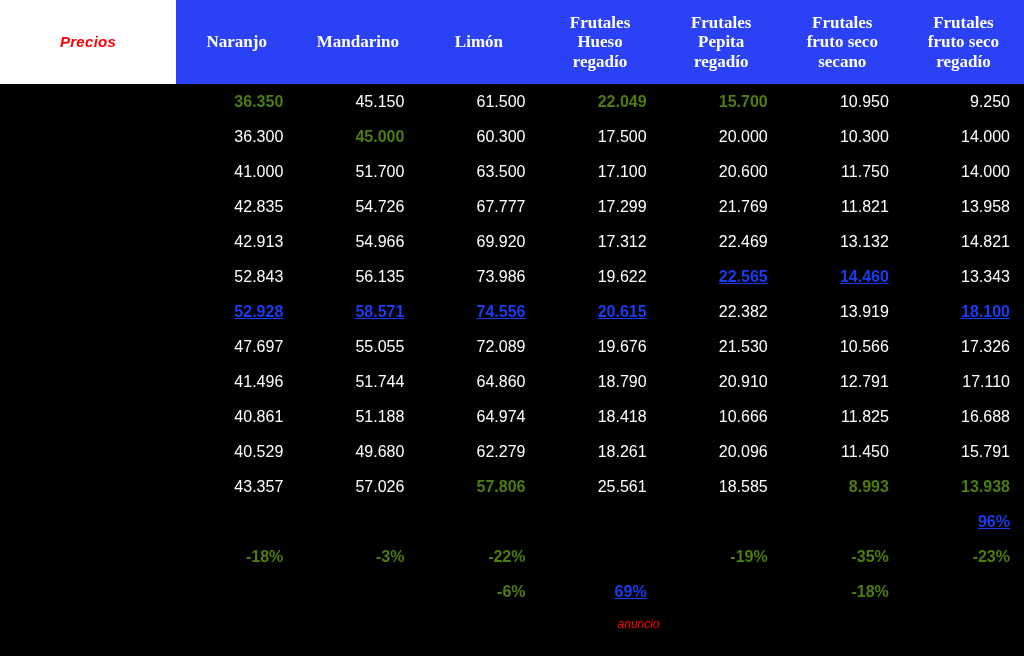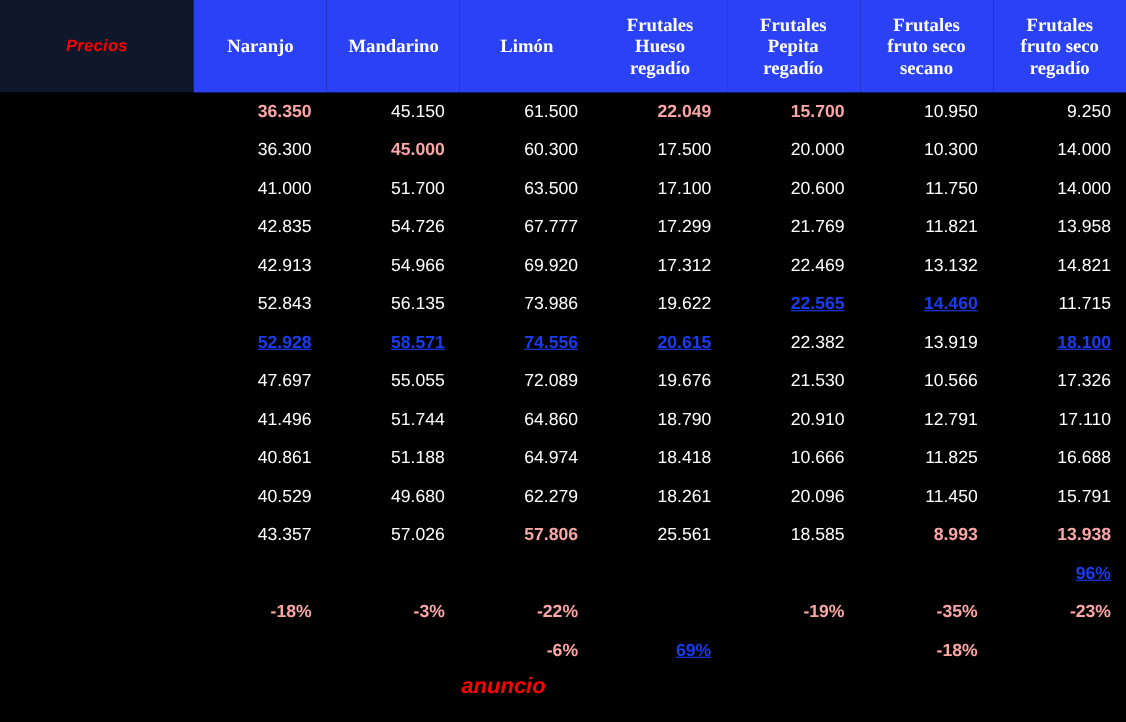--- a/index.html
+++ b/index.html
@@ -24,21 +24,21 @@
     border-collapse: collapse;
     table-layout: fixed;
     width: 1024px;
   }
   col.c-label { width: 176px; }
   col.c-data  { width: 121px; }
 
   
   tr.header-row { height: 84px; }
   td.corner {
-    background: #0f172a;
+    background: #ffffff;
     vertical-align: middle;
     text-align: center;
     padding: 0 6px;
   }
   .corner-text {
     color: #ff0000;
     font-weight: bold;
     font-style: italic;
     font-size: 15px;
     letter-spacing: 0.3px;
@@ -66,30 +66,30 @@
     vertical-align: middle;
   }
   td.cell {
     padding: 0 14px 0 4px;
     font-size: 16px;
     text-align: right;
     vertical-align: middle;
     white-space: nowrap;
   }
   .v-white { color: #ffffff; font-weight: normal; }
-  .v-red   { color: #fca5a5; font-weight: bold; }
+  .v-red   { color: #4d7c0f; font-weight: bold; }
   .v-blue  { color: #1a3cf0; font-weight: bold; text-decoration: underline; }
   tr.small-row { height: 30px; }
 
   td.note {
-    text-align: left;
-    vertical-align: middle;
-    font-size: 20px;
+    text-align: right;
+    vertical-align: middle;
+    font-size: 12px;
     font-style: italic;
-    font-weight: bold;
+    font-weight: normal;
     color: #ff0000;
   }
 </style>
 </head>
 <body>
 
 <div class="sheet">
   <table class="grid">
     <colgroup>
       <col class="c-label">
@@ -190,21 +190,21 @@
           <td class="cell v-white">14.821</td>
         </tr>
         <tr class="data-row">
           <td class="rowlabel"></td>
           <td class="cell v-white">52.843</td>
           <td class="cell v-white">56.135</td>
           <td class="cell v-white">73.986</td>
           <td class="cell v-white">19.622</td>
           <td class="cell v-blue">22.565</td>
           <td class="cell v-blue">14.460</td>
-          <td class="cell v-white">11.715</td>
+          <td class="cell v-white">13.343</td>
         </tr>
         <tr class="data-row">
           <td class="rowlabel"></td>
           <td class="cell v-blue">52.928</td>
           <td class="cell v-blue">58.571</td>
           <td class="cell v-blue">74.556</td>
           <td class="cell v-blue">20.615</td>
           <td class="cell v-white">22.382</td>
           <td class="cell v-white">13.919</td>
           <td class="cell v-blue">18.100</td>

